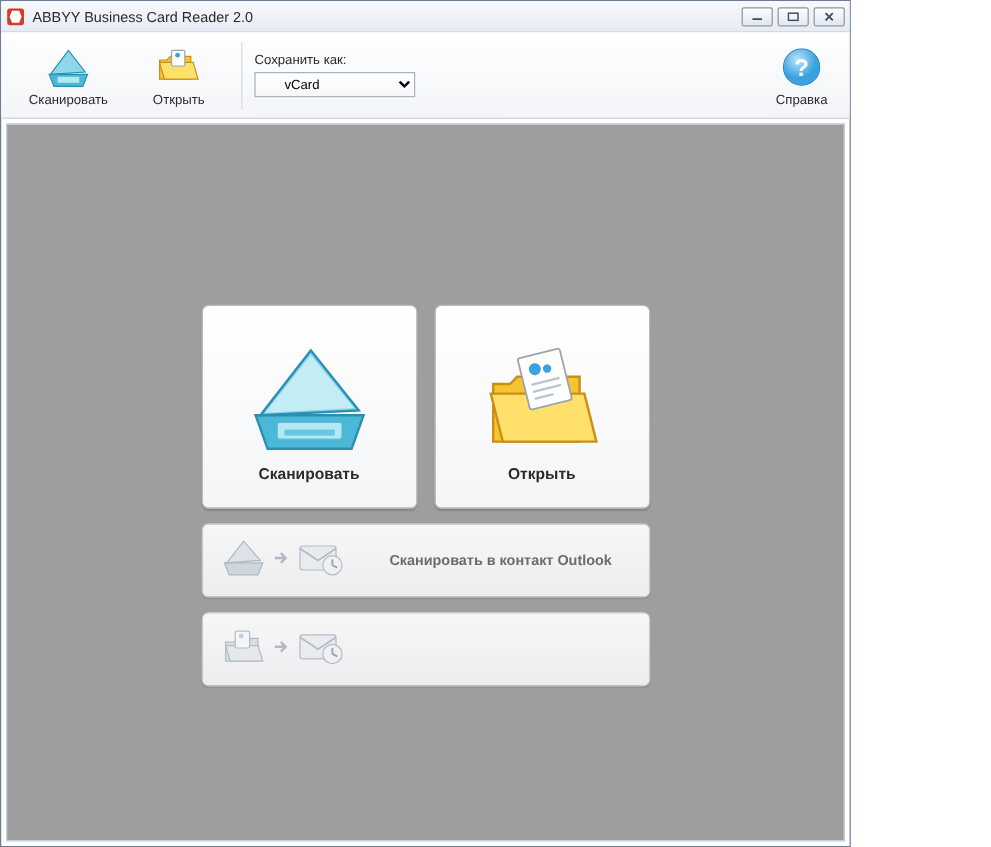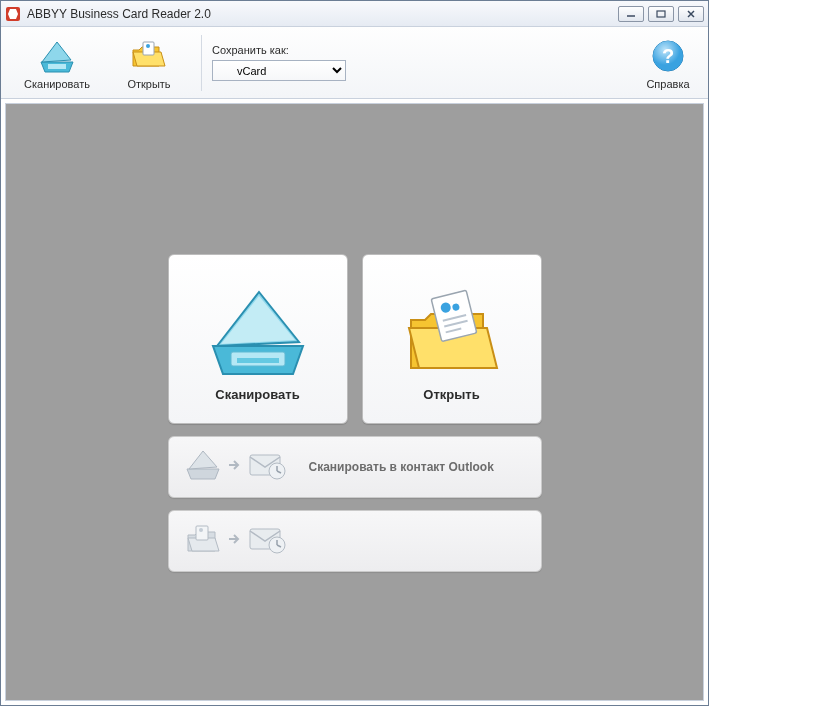--- a/index.html
+++ b/index.html
@@ -159,21 +159,21 @@
     }
     .wide-card {
       width: 374px;
       height: 62px;
       background: linear-gradient(#f7f7f8, #ededef);
       border: 1px solid #cacaca;
       border-radius: 6px;
       display: flex;
       align-items: center;
       padding: 0 14px;
-      gap: 8px;
+      gap: 24px;
       cursor: pointer;
       box-shadow: 0 1px 1px rgba(0,0,0,0.1);
     }
     .wide-card .wide-label {
       font-size: 12px;
       color: #6c6c6c;
       font-weight: bold;
       margin-left: 12px;
     }
     .wide-card .icon-group {

